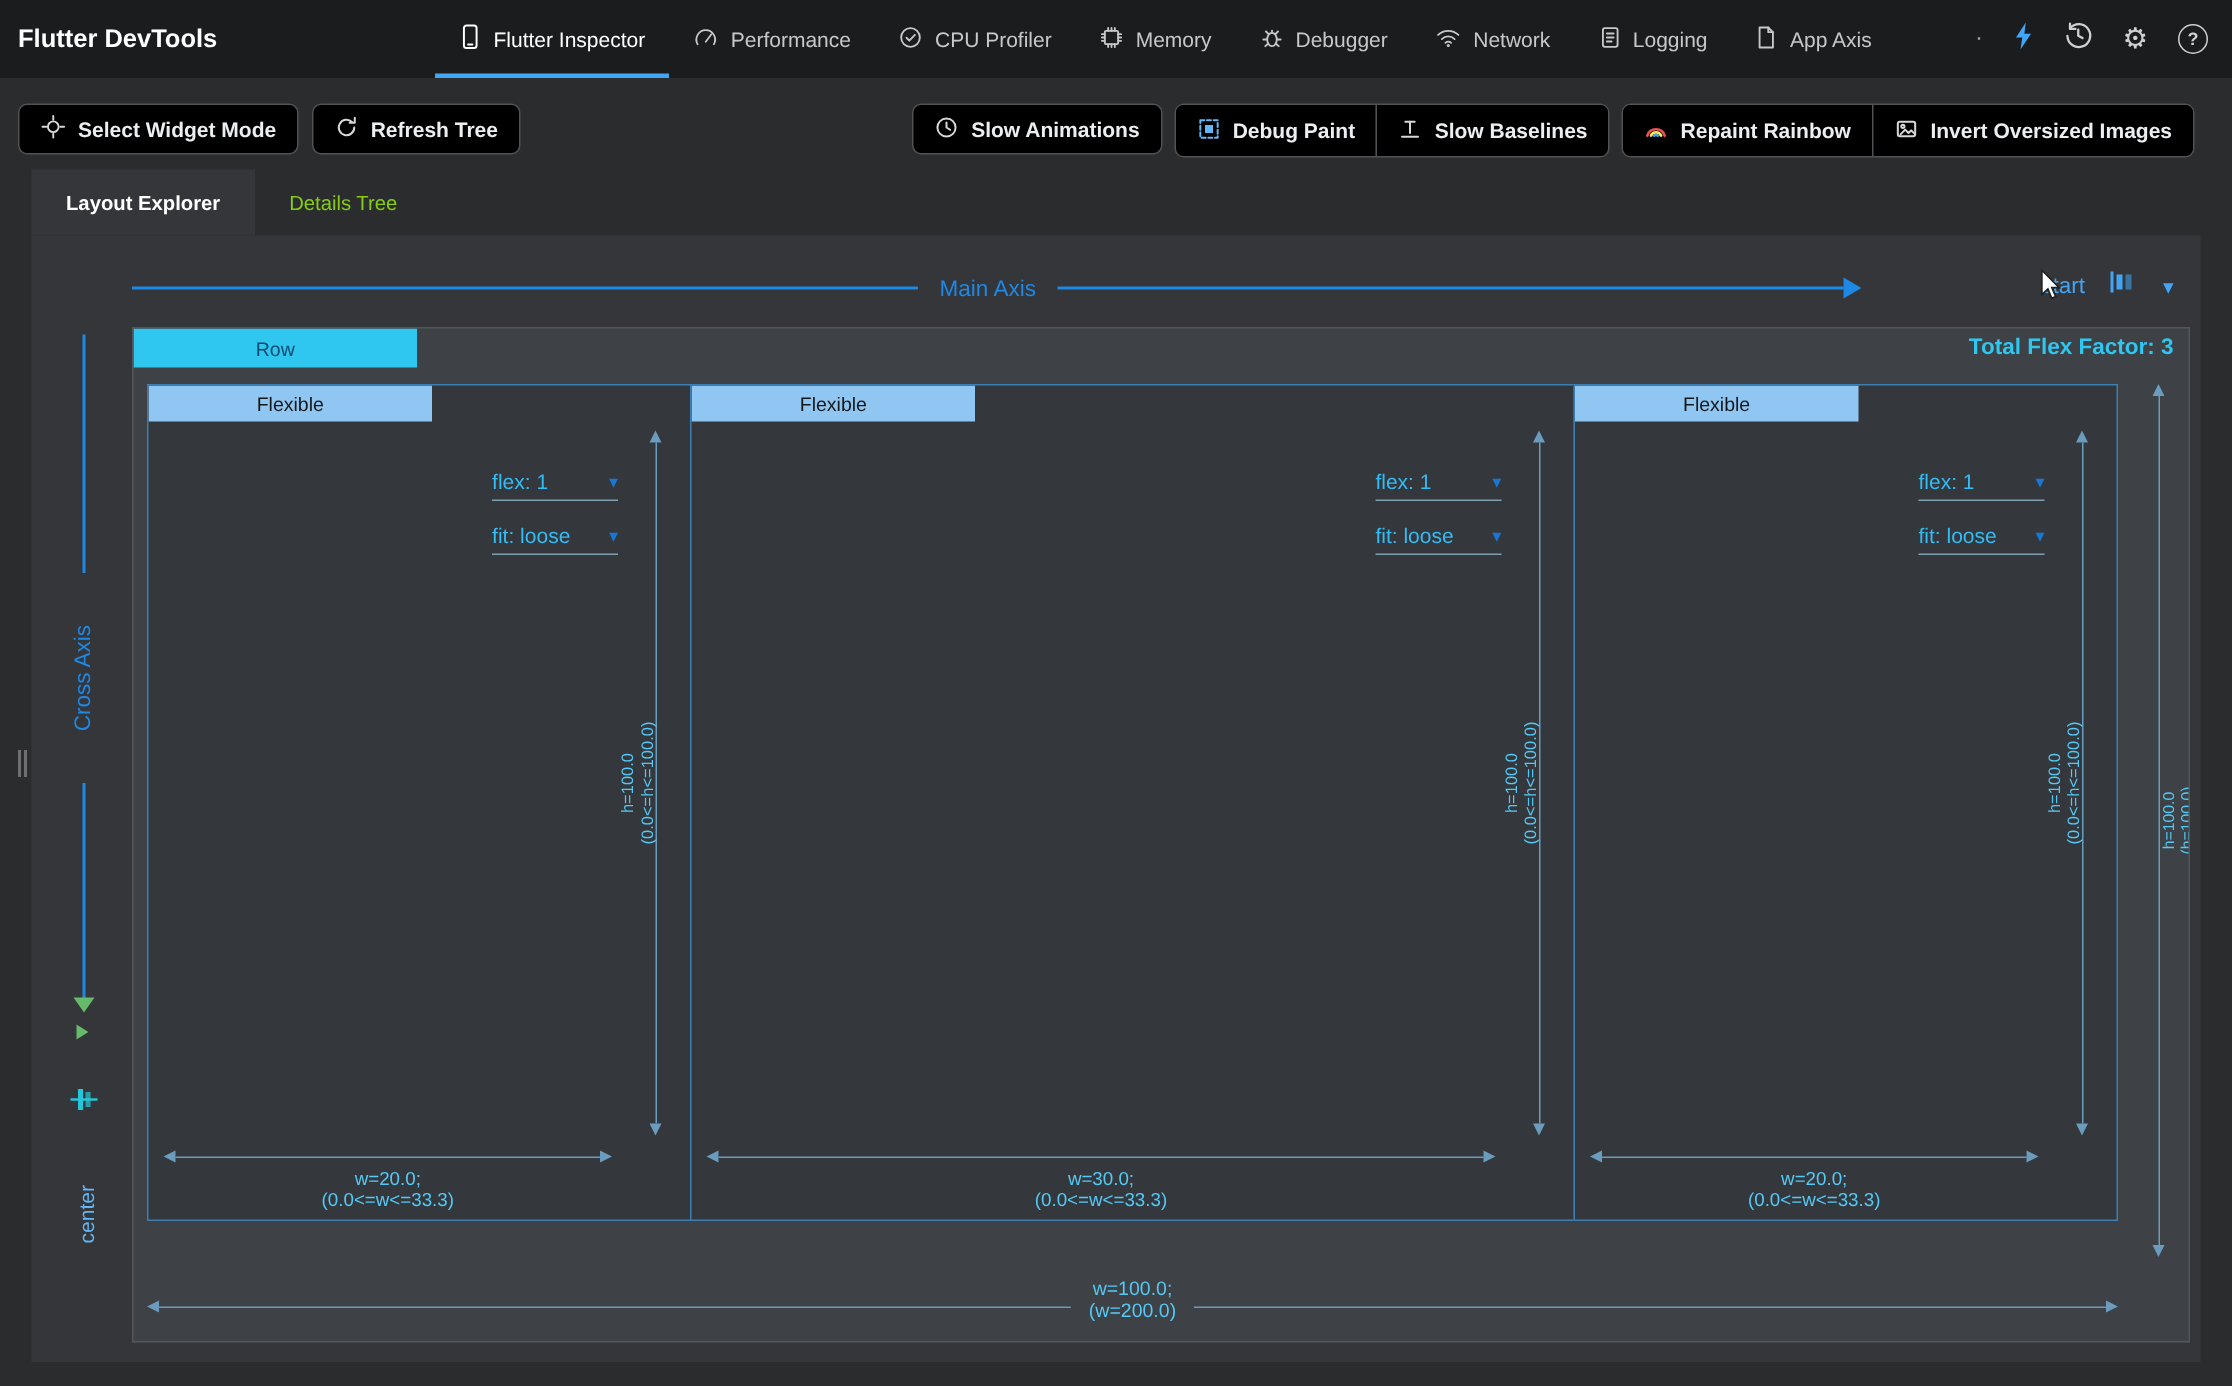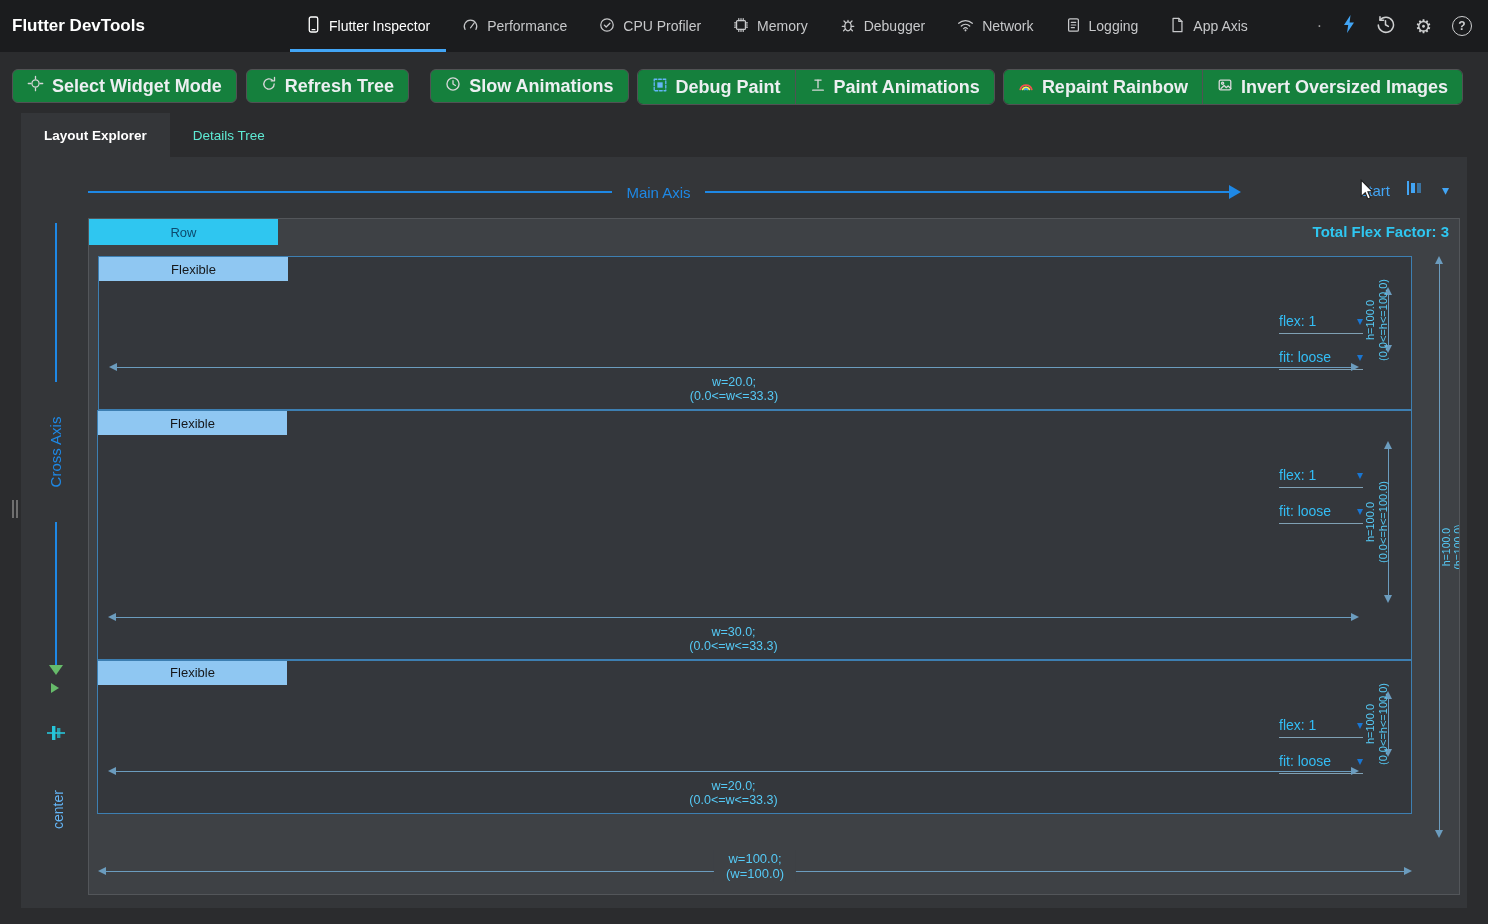--- a/index.html
+++ b/index.html
@@ -23,31 +23,31 @@
   .header-actions svg { stroke:#cfd0d1; fill:none; stroke-width:1.6; stroke-linecap:round; stroke-linejoin:round; }
   .dot-sep { color:#9e9e9e; font-size:16px; }
   .gear-glyph { font-size:19px; color:#cfd0d1; line-height:1; }
   .help-circle { width:20px; height:20px; border:1.7px solid #cfd0d1; border-radius:50%;
     display:flex; align-items:center; justify-content:center; font-size:12px; font-weight:bold; color:#cfd0d1; }
 
   
   .toolbar-left { position:absolute; left:12px; top:69px; display:flex; gap:9px; z-index:4; }
   .toolbar-right { position:absolute; right:25px; top:69px; display:flex; gap:8px; z-index:4; }
   .btn { display:inline-flex; align-items:center; gap:8px; height:34px; padding:3px 14px;
-    background:#15803d; border:1px solid #515254; border-radius:6px;
-    color:#eceff1; font-size:18px; font-weight:bold; cursor:pointer; white-space:nowrap; }
+    background:#000000; border:1px solid #515254; border-radius:6px;
+    color:#eceff1; font-size:14px; font-weight:bold; cursor:pointer; white-space:nowrap; }
   .btn svg { stroke:#d6d7d8; fill:none; stroke-width:1.5; stroke-linecap:round; stroke-linejoin:round; }
   .btn-group { display:flex; border:1px solid #515254; border-radius:6px; overflow:hidden; }
   .btn-group .btn { border:none; border-radius:0; }
   .btn-group .btn + .btn { border-left:1px solid #515254; }
 
   
   .sub-tabs { position:absolute; left:21px; top:113px; display:flex; height:44px; z-index:4; }
   .sub-tab { height:44px; display:flex; align-items:center; padding:0 23px;
-    font-size:13.5px; color:#5eead4; cursor:pointer; }
+    font-size:13.5px; color:#84cc16; cursor:pointer; }
   .sub-tab.active { background:#343639; color:#fff; font-weight:bold; }
 
   
   .panel { position:absolute; left:21px; top:157px; width:1446px; height:751px;
     background:#343639; z-index:3; }
 
   .divider-handle { position:absolute; left:12px; top:500px; width:8px; height:18px;
     display:flex; gap:2px; cursor:col-resize; z-index:4;}
   .divider-handle i { width:2px; height:18px; background:#6f6f6f; }
 
@@ -75,21 +75,21 @@
   .cross-center-label { position:absolute; left:-3px; top:644px; width:80px; height:17px;
     transform:rotate(-90deg); text-align:center; color:#64b5f6; font-size:14px; }
 
   
   .row-box { position:absolute; left:67px; top:61px; width:1372px; height:677px;
     background:#3e4145; border:1px solid #53565a; overflow:hidden; }
   .row-tab { position:absolute; left:0; top:0; width:189px; height:26px; background:#2fc6f0;
     color:#0c4a6e; font-size:13px; display:flex; align-items:center; justify-content:center; cursor:pointer; }
   .total-flex { position:absolute; right:10px; top:4px; color:#2fc6f0; font-weight:bold; font-size:15px;text-align:center; }
 
-  .children { position:absolute; left:9px; top:37px; width:1314px; height:558px; display:flex;flex-direction:column; }
+  .children { position:absolute; left:9px; top:37px; width:1314px; height:558px; display:flex; }
   .flex-child { position:relative; border:1px solid #3d7fb2; background:#34373c; overflow:hidden; }
   .flex-child:not(:first-child), .free-space { margin-left:-1px; }
   .c1,.c3 { flex:250 0 0; } .c2 { flex:407 0 0; }
   .free-space { position:relative; flex:407 0 0; border:1px solid #5a6a72;
     background:repeating-linear-gradient(135deg,#5a6a72 0 13px,#3f484d 13px 26px); }
 
   .widget-tab { position:absolute; left:0; top:0; width:189px; height:24px; background:#8fc7f2;
     color:#15171a; font-size:13px; display:flex; align-items:center; justify-content:center; cursor:pointer; }
 
   .dd { position:absolute; right:48px; width:84px; display:flex; align-items:center;
@@ -265,21 +265,21 @@
             <rect x="6" y="6" width="6" height="6" fill="#64b5f6" stroke="none"></rect>
           </svg></span>
       <span>Debug Paint</span>
     </div>
     <div class="btn">
       <span><svg width="16" height="16" viewBox="0 0 18 18" stroke="#64b5f6" fill="none" stroke-width="1.6" stroke-linecap="round">
             <path d="M9 3.5 V12"></path>
             <path d="M5.5 3.5 H12.5"></path>
             <line x1="3" y1="14.8" x2="15" y2="14.8"></line>
           </svg></span>
-      <span>Paint Animations</span>
+      <span>Slow Baselines</span>
     </div>
   </div>
   <div class="btn-group">
     <div class="btn">
       <span><svg width="16" height="16" viewBox="0 0 18 18" fill="none" stroke-linecap="round">
             <path d="M2.5 14 a6.8 6.8 0 0 1 13 0" stroke="#ef5350" stroke-width="2"></path>
             <path d="M5.2 14 a4.2 4.2 0 0 1 7.6 0" stroke="#ffee58" stroke-width="2"></path>
             <path d="M7.7 14 a1.6 1.6 0 0 1 2.6 0" stroke="#42a5f5" stroke-width="2"></path>
           </svg></span>
       <span>Repaint Rainbow</span>
@@ -444,18 +444,18 @@
       <div>(h=100.0)</div>
     </div>
       </div>
 
     <div class="bottom-zone">
       <div class="dim-h">
           <div class="ln"></div>
         </div>
       <div class="bottom-label">
         <div>w=100.0;</div>
-        <div>(w=100.0)</div>
+        <div>(w=200.0)</div>
       </div>
     </div>
   </div>
 
 </div>
 
 </body></html>

